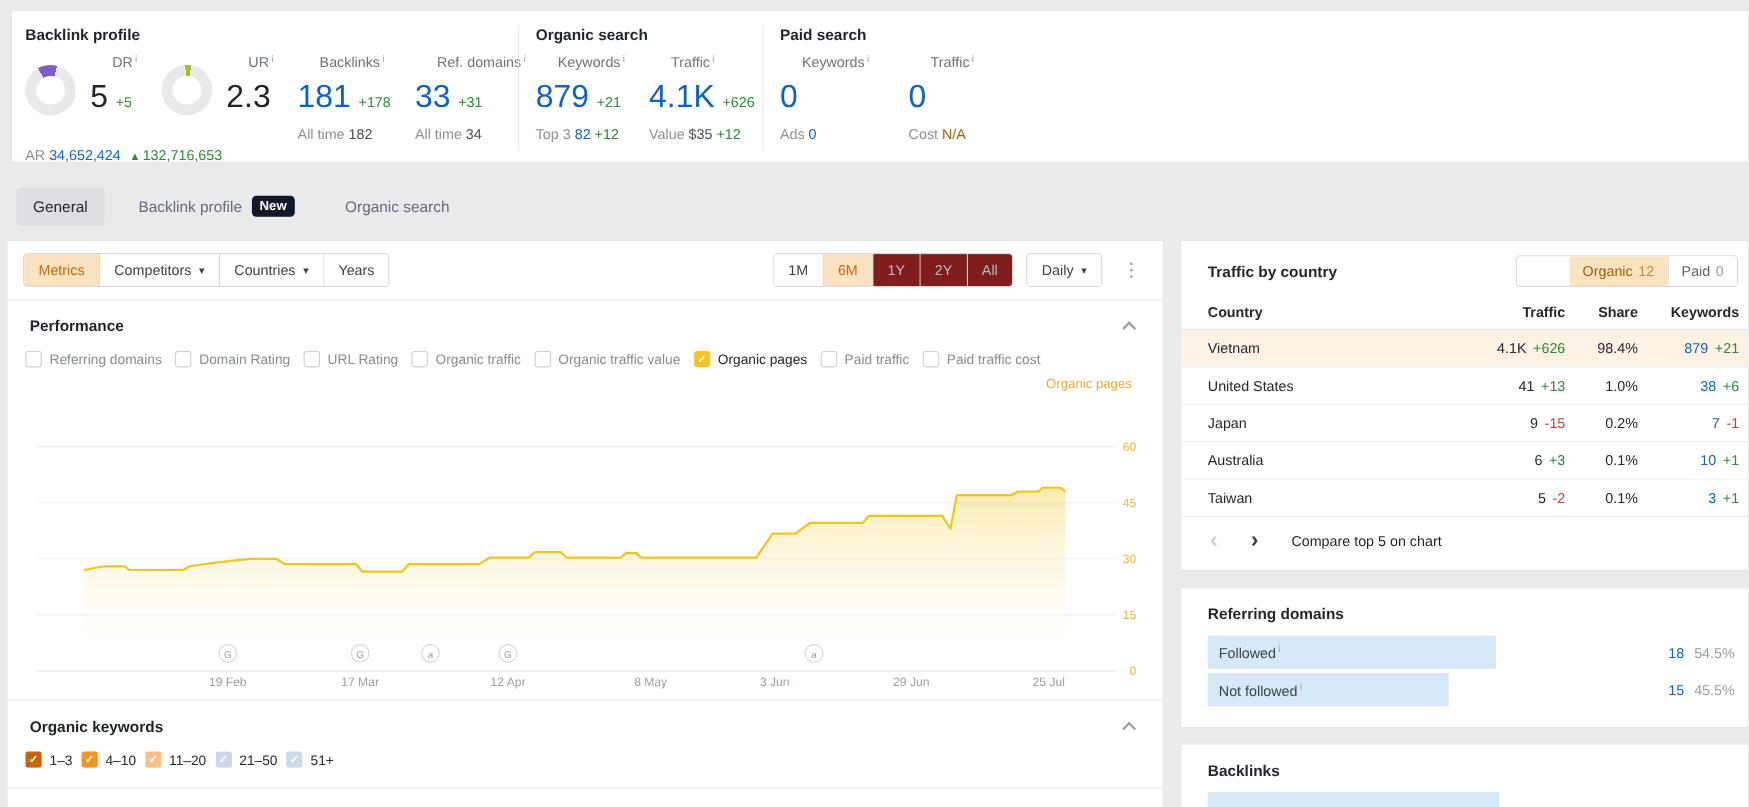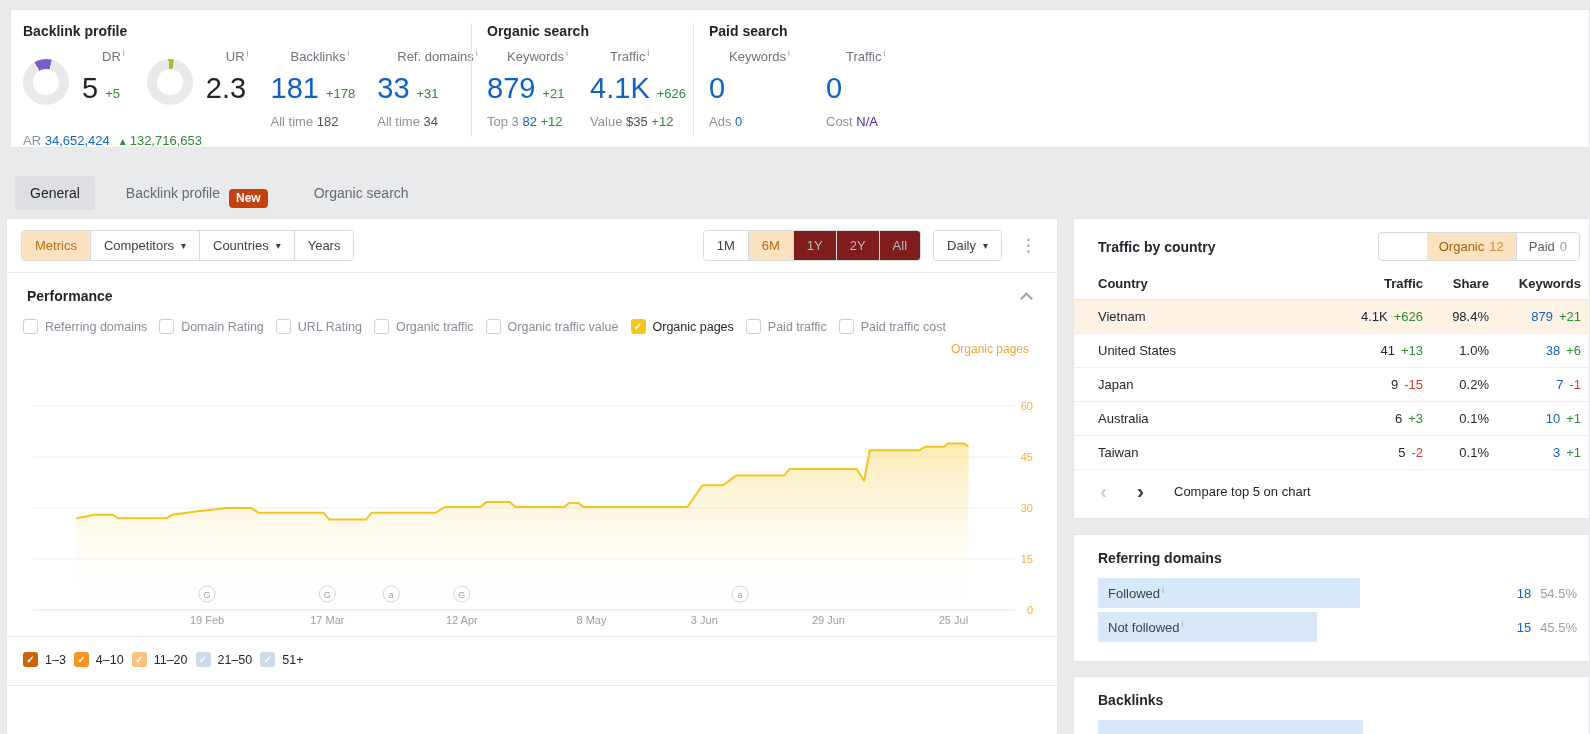--- a/index.html
+++ b/index.html
@@ -30,32 +30,32 @@
   .ii { color:#9aa0a6; font-size:9px; margin-left:2px; }
   .ii::after { content:"i"; }
   .m-value { font-size:29px; line-height:42px; height:44px; color:#20242a; display:flex; align-items:baseline; gap:7px; white-space:nowrap; }
   .m-value .val.blue { color:#0f62c5; }
   .delta { font-size:13px; }
   .delta.pos { color:#2e8b34; }
   .delta.neg { color:#cc3b30; }
   .m-sub { font-size:13px; color:#8a9199; white-space:nowrap; margin-top:3px; }
   .m-sub .sub-val { color:#4a5056; }
   .m-sub .sub-val.blue { color:#0f62c5; }
-  .m-sub .sub-val.muted { color:#4c1d95; }
+  .m-sub .sub-val.muted { color:#a16207; }
   .ar-line { margin-top:4px; font-size:13px; color:#8a9199; white-space:nowrap; }
   .ar-line a { color:#1467c8; text-decoration:none; }
   .up-tri { color:#2e8b34; font-size:10px; margin:0 2px 0 8px; }
   .up-tri::after { content:"▲"; }
   .ar-delta { color:#2e8b34; }
 
   
   .tabs { position:absolute; left:15px; top:169px; display:flex; gap:16px; align-items:center; font-size:14px; }
   .tab { padding:9px 15px; color:#666c75; border-radius:3px; display:flex; gap:9px; align-items:center; cursor:pointer; white-space:nowrap; }
   .tab.active { background:#dcdee1; color:#23272d; }
-  .badge { background:#c2410c; color:#fff; font-size:12px; font-weight:bold; padding:2px 7px; border-radius:4px; line-height:15px;margin-top:11px; }
+  .badge { background:#0f172a; color:#fff; font-size:12px; font-weight:bold; padding:2px 7px; border-radius:4px; line-height:15px; }
 
   
   .left-card { left:6px; top:218px; width:1052px; height:560px; }
   .toolbar { display:flex; align-items:center; padding:11px 14px; border-bottom:1px solid #e8eaec; }
   .btn-group { display:inline-flex; border:1px solid #d6d9dd; border-radius:4px; overflow:hidden; background:#fff; }
   .btn { padding:7px 13px; font-size:13px; color:#3c4247; border-right:1px solid #d6d9dd; background:#fff; cursor:pointer; display:flex; align-items:center; gap:7px; white-space:nowrap; }
   .btn:last-child { border-right:none; }
   .btn.active { background:#fbe2c0; color:#c2690c; }
   .btn.disabled { background:#7f1d1d; color:#b6bbc1; cursor:default; }
   .caret { color:currentColor; font-size:10px; }
@@ -341,20 +341,24 @@
         <text x="294.38" y="262" text-anchor="middle" font-size="11" fill="#9aa0a6">17 Mar</text>
         <text x="428.8" y="262" text-anchor="middle" font-size="11" fill="#9aa0a6">12 Apr</text>
         <text x="558.5200000000001" y="262" text-anchor="middle" font-size="11" fill="#9aa0a6">8 May</text>
         <text x="671.32" y="262" text-anchor="middle" font-size="11" fill="#9aa0a6">3 Jun</text>
         <text x="795.4000000000001" y="262" text-anchor="middle" font-size="11" fill="#9aa0a6">29 Jun</text>
         <text x="920.42" y="262" text-anchor="middle" font-size="11" fill="#9aa0a6">25 Jul</text>
       </svg>
   </div>
 
   <div class="ok-sec">
+    <div class="section-head">
+      <h4>Organic keywords</h4>
+      <span class="chev-up"></span>
+    </div>
     <div class="cb-row" style="gap:8px;">
       <label class="cb-item checked">
           <span class="box" style="background: rgb(201, 101, 8);"></span>
           <span class="cb-label">1–3</span>
         </label>
       <label class="cb-item checked">
           <span class="box" style="background: rgb(249, 148, 31);"></span>
           <span class="cb-label">4–10</span>
         </label>
       <label class="cb-item checked">

